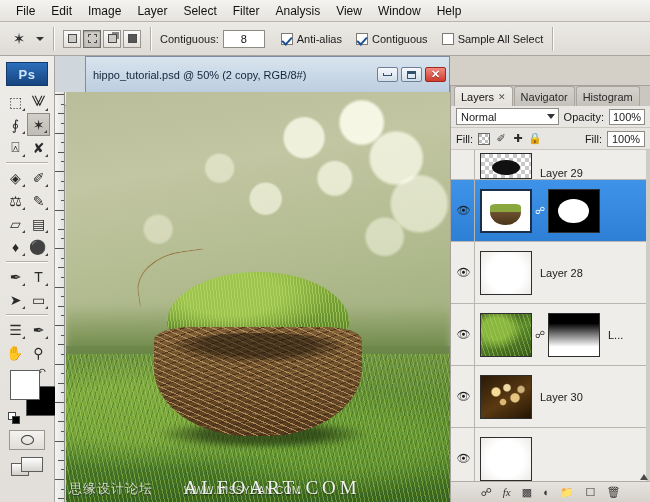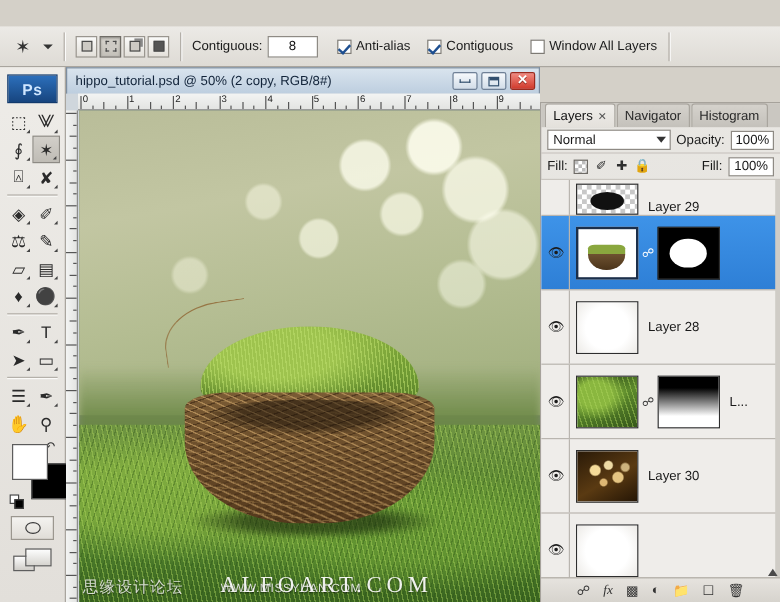--- a/index.html
+++ b/index.html
@@ -111,24 +111,24 @@
   }
   .screenmode .r1{ position:absolute; left:2px; top:7px; width:18px;height:13px;background:linear-gradient(#fdfdfd,#cfcdc8);border:1px solid #5e5e5e; }
   .screenmode .r2{ position:absolute; left:12px; top:1px; width:22px;height:15px;background:linear-gradient(#fdfdfd,#d6d4cf);border:1px solid #5e5e5e; }
 
   
   .docwin {
     position:absolute; left:55px; top:56px; width:395px; height:446px;
     background:#cfd6dc;
   }
   .doctitle {
-    height:22px; background:linear-gradient(#d9e4ee,#bdcedf);
+    height:36px; background:linear-gradient(#d9e4ee,#bdcedf);
     border:1px solid #7e8ea0; border-bottom:none;
     display:flex; align-items:center; padding:0 3px 0 7px;
-    font-size:11px; color:#12243a;
+    font-size:11px; color:#12243a;margin-left:30px;
   }
   .doctitle .t { flex:1; white-space:nowrap; overflow:hidden; }
   .winbtns { display:flex; gap:3px; }
   .wbtn {
     width:21px;height:15px;border:1px solid #6f8096;border-radius:2px;
     background:linear-gradient(#f6f9fc,#d2dde8);
     display:flex;align-items:center;justify-content:center;
   }
   .wbtn.close { background:linear-gradient(#f1897f,#d03a2c); border-color:#9b2a1e; }
   .wbtn .min{ width:9px;height:3px;border:1px solid #33506f; border-top:none; }
@@ -368,20 +368,32 @@
     font-size:15px; letter-spacing:3px; color:rgba(90,90,90,.38);
     display:flex;align-items:center;justify-content:flex-end; pointer-events:none;
     white-space:nowrap; overflow:hidden;
   }
 </style>
 </head>
 <body>
 
 <div id="app">
 
+  <div class="menubar">
+    <div class="mi">File</div>
+    <div class="mi">Edit</div>
+    <div class="mi">Image</div>
+    <div class="mi">Layer</div>
+    <div class="mi">Select</div>
+    <div class="mi">Filter</div>
+    <div class="mi">Analysis</div>
+    <div class="mi">View</div>
+    <div class="mi">Window</div>
+    <div class="mi">Help</div>
+  </div>
 
   <div class="optbar">
     <div class="toolglyph">✶</div>
     <div class="tiny-caret"></div>
     <div class="vsep"></div>
     <div class="selmodes">
       <div class="selbtn m1">
           <i></i>
         </div>
       <div class="selbtn m2 active">
@@ -403,21 +415,21 @@
       <span class="optlabel">Anti-alias</span>
     </div>
     <div style="width:6px"></div>
     <div class="cb">
       <span class="cbbox on"></span>
       <span class="optlabel">Contiguous</span>
     </div>
     <div style="width:6px"></div>
     <div class="cb">
       <span class="cbbox"></span>
-      <span class="optlabel">Window All Layers</span>
+      <span class="optlabel">Sample All Select</span>
     </div>
     <div class="vsep"></div>
   </div>
 
   <div class="toolbox">
     <div class="pslogo">Ps</div>
     <div class="tgrid">
       <div class="tcell">⬚</div>
       <div class="tcell">⨈</div>
       <div class="tcell">∮</div>

